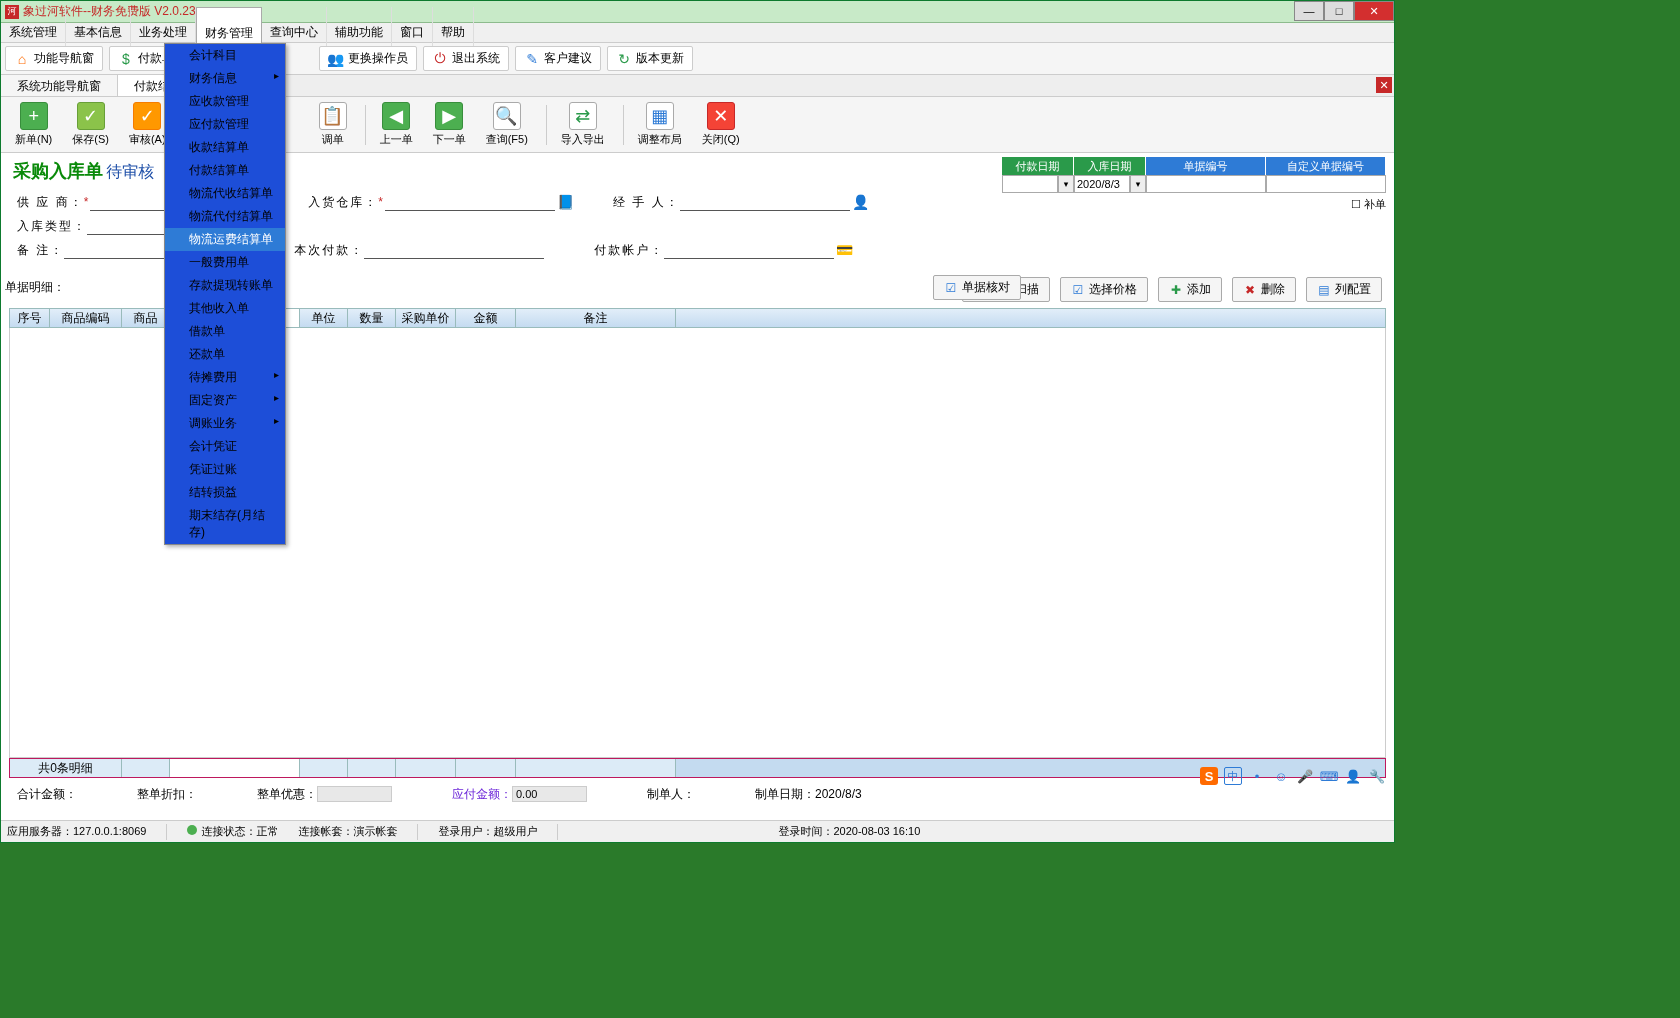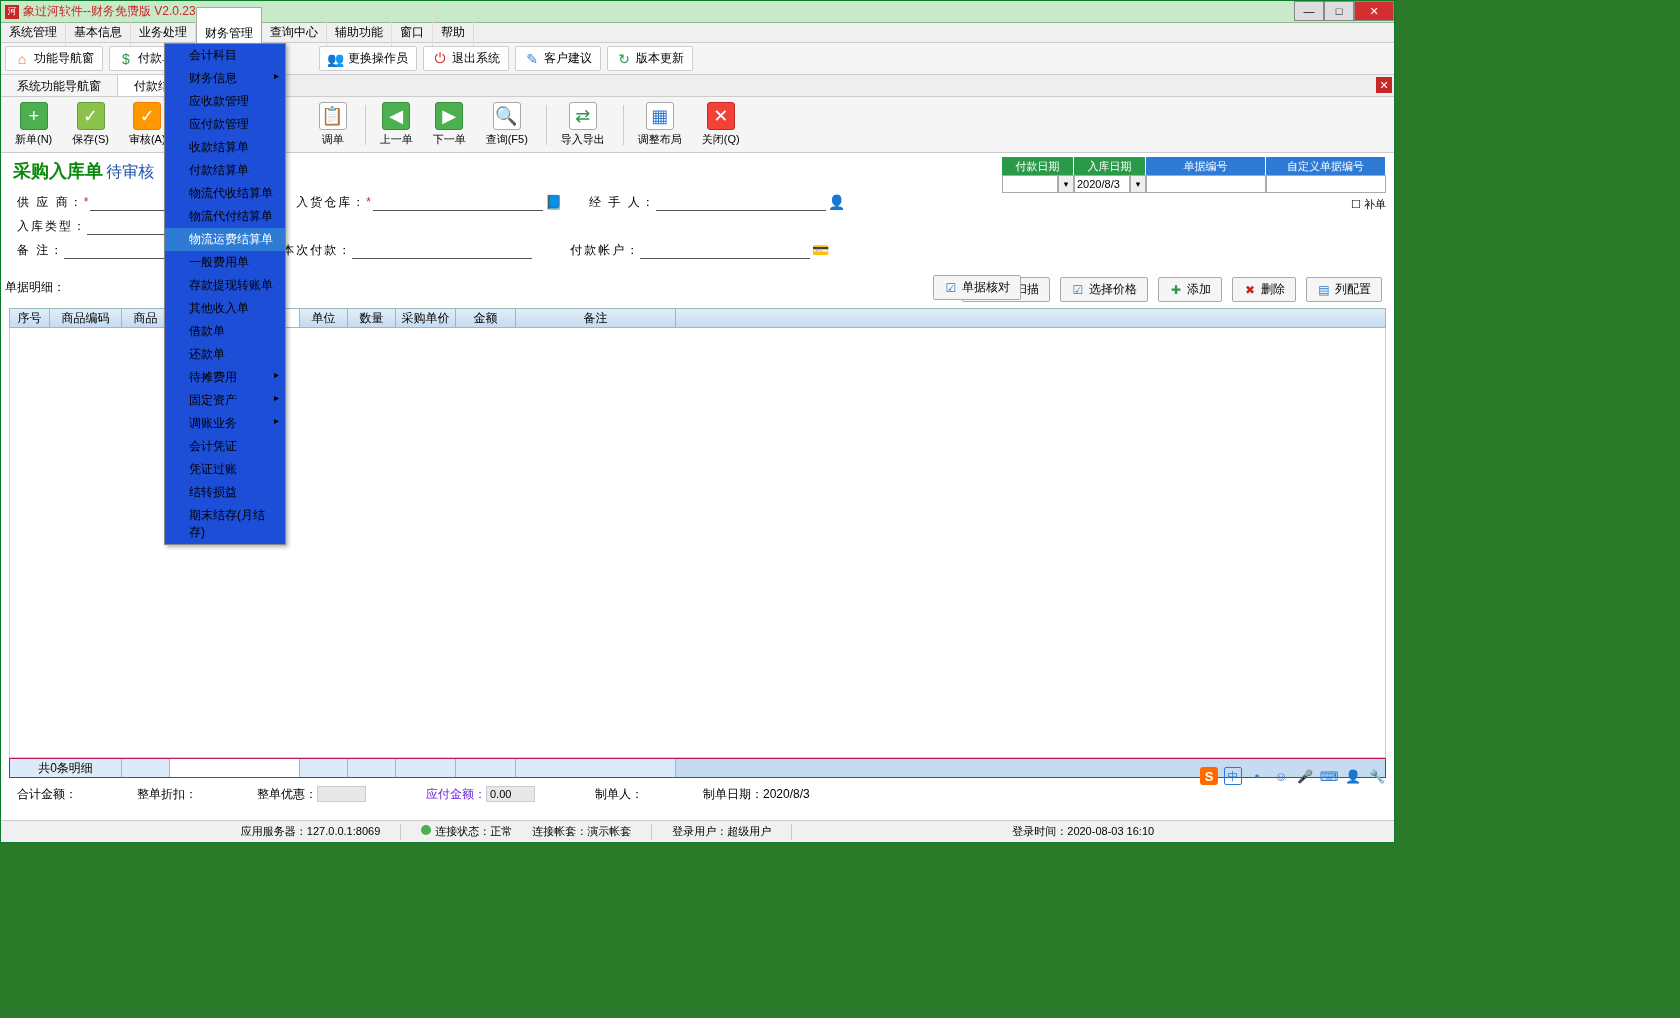--- a/index.html
+++ b/index.html
@@ -37,21 +37,21 @@
 .hs-cell { width: 72px; height: 18px; background: #2e7bd6; color: #fff; font-size: 11px; display: flex; align-items: center; justify-content: center; border-right: 1px solid #fff; }
 .hs-cell.green { background: #2a9a4a; }
 .hs-cell.wide { width: 120px; }
 .hs-input-row { position: absolute; right: 8px; top: 22px; display: flex; }
 .hs-input { width: 72px; height: 18px; border: 1px solid #aaa; font-size: 11px; padding: 0 2px; }
 .hs-input.wide { width: 120px; }
 .hs-input.withdd { width: 56px; }
 .dd-btn { width: 16px; height: 18px; border: 1px solid #aaa; background: #eee; font-size: 9px; display: flex; align-items: center; justify-content: center; }
 .supp-check { position: absolute; right: 8px; top: 44px; font-size: 11px; }
 .form-area { padding: 4px 16px 8px; }
-.form-row { display: flex; align-items: center; margin-bottom: 6px; gap: 16px; }
+.form-row { display: flex; align-items: center; margin-bottom: 6px; gap: 28px; }
 .form-field { display: flex; align-items: center; }
 .form-label { font-size: 12px; letter-spacing: 2px; white-space: nowrap; }
 .req { color: #c62828; }
 .underline-input { border: none; border-bottom: 1px solid #555; width: 160px; height: 18px; font-size: 12px; padding: 0 2px; }
 .underline-input.wide { width: 170px; }
 .picker-icon { width: 18px; height: 18px; display: inline-flex; align-items: center; justify-content: center; color: #3a7fc4; font-size: 14px; margin-left: 2px; cursor: pointer; }
 .action-row { display: flex; justify-content: flex-end; padding: 4px 12px 6px; gap: 10px; position: relative; }
 .action-row .left-label { position: absolute; left: 4px; top: 6px; font-size: 12px; }
 .action-row .mid-btn { position: absolute; left: 932px; top: 2px; }
 .abtn { border: 1px solid #aaa; background: #f5f5f5; padding: 3px 10px; border-radius: 2px; font-size: 12px; display: flex; align-items: center; cursor: pointer; }
@@ -59,22 +59,22 @@
 .abtn-icon.green { color: #2a9a4a; }
 .abtn-icon.blue { color: #2e7bd6; }
 .abtn-icon.red { color: #c62828; }
 .grid-header { display: flex; background: linear-gradient(#e2eef9, #c4dbf0); border: 1px solid #9bb; height: 20px; margin: 0 8px; }
 .gh-cell { border-right: 1px solid #9bb; display: flex; align-items: center; justify-content: center; font-size: 12px; }
 .grid-body { margin: 0 8px; height: 430px; border: 1px solid #ccc; border-top: none; background: #fff; position: relative; }
 .grid-footer { display: flex; background: #c4dbf0; border: 1px solid #be185d; height: 20px; margin: 0 8px; }
 .gf-cell { border-right: 1px solid #9bb; display: flex; align-items: center; justify-content: center; font-size: 12px; background: #dcebf7; }
 .totals-row { padding: 8px 16px; display: flex; gap: 60px; font-size: 12px; }
 .totals-row .blue { color: #6d28d9; }
-.gray-input { background: #e8e8e8; border: 1px solid #ccc; width: 49px; height: 16px; font-size: 11px; padding: 0 3px; }
-.statusbar { position: absolute; bottom: 0; left: 0; right: 0; height: 22px; background: #f0f0f0; border-top: 1px solid #ccc; display: flex; align-items: center; font-size: 11px; padding: 1px 6px; gap: 20px; justify-content: center; }
+.gray-input { background: #e8e8e8; border: 1px solid #ccc; width: 75px; height: 16px; font-size: 11px; padding: 0 3px; }
+.statusbar { position: absolute; bottom: 0; left: 0; right: 0; height: 22px; background: #f0f0f0; border-top: 1px solid #ccc; display: flex; align-items: center; font-size: 11px; padding: 1px 6px; gap: 20px; }
 .status-sep { width: 1px; height: 16px; background: #ccc; }
 .status-dot { width: 10px; height: 10px; background: #4caf50; border-radius: 50%; display: inline-block; margin-right: 4px; }
 
 
 .dropdown { position: absolute; top: 42px; left: 163px; width: 122px; background: #1d4ed8; border: 1px solid #888; box-shadow: 2px 2px 4px rgba(0,0,0,0.3); z-index: 100; }
 .dd-item { padding: 3px 8px 3px 24px; font-size: 12px; cursor: pointer; position: relative; }
 .dd-item.hov { background: #2e7bd6; color: #fff; }
 .dd-item.hasarrow::after { content: "▸"; position: absolute; right: 6px; top: 3px; font-size: 10px; }
 
 

